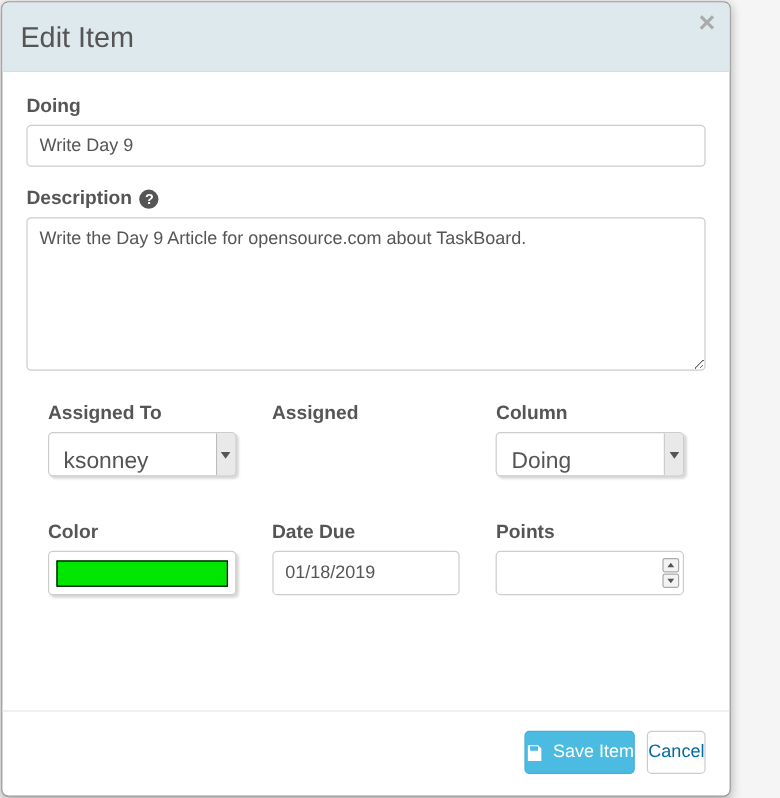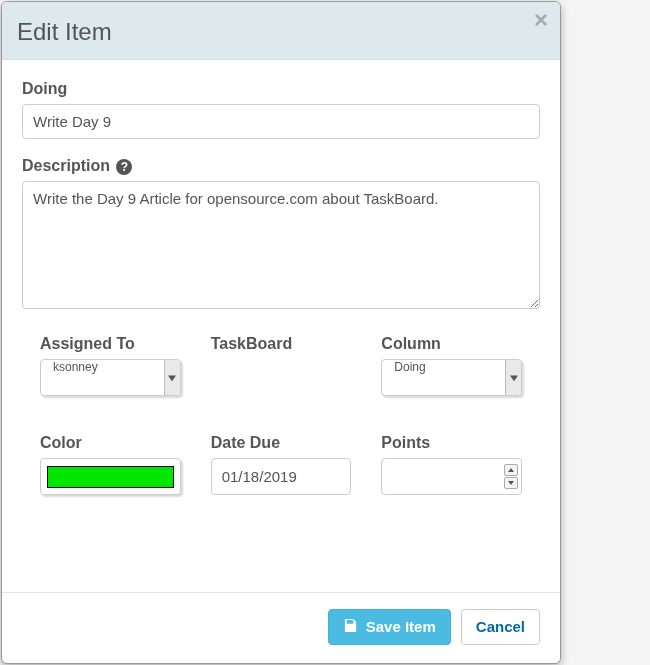--- a/index.html
+++ b/index.html
@@ -7,21 +7,21 @@
     margin: 0;
     padding: 0;
     font-family: "Helvetica Neue", Helvetica, Arial, sans-serif;
     background: #f5f5f5;
     width: 650px;
     height: 665px;
     font-size: 16px;
     color: #555;
   }
   .modal {
-    width: 560px;
+    width: 608px;
     min-height: 663px;
     margin: 1px;
     background: #fff;
     border: 1px solid #999;
     border-radius: 6px;
     box-shadow: 0 3px 9px rgba(0,0,0,.3);
     display: flex;
     flex-direction: column;
     overflow: hidden;
   }
@@ -100,23 +100,23 @@
   }
   .col { flex: 1; }
   .select-wrap {
     position: relative;
     height: 37px;
     border: 1px solid #ccc;
     border-radius: 4px;
     box-shadow: 2px 2px 2px rgba(0,0,0,.15);
     background: #fff;
     display: flex;
-    align-items: flex-start;
+    align-items: flex-end;
     padding: 0 48px 0 12px;
-    font-size: 12px;
+    font-size: 19px;
     color: #555;
   }
   .select-handle {
     position: absolute;
     right: 0; top: 0; bottom: 0;
     width: 16px;
     border-left: 1px solid #bbb;
     background: #e9e9e9;
     display: flex;
     align-items: center;
@@ -169,27 +169,27 @@
   }
   .modal-footer {
     border-top: 1px solid #e5e5e5;
     padding: 16px 20px 18px 20px;
     display: flex;
     justify-content: flex-end;
     gap: 10px;
   }
   .btn {
     border-radius: 4px;
-    padding: 8px 14px;
+    padding: 8px 0;
     font-size: 15px;
     cursor: pointer;
     display: inline-flex;
+    align-items: center;
     gap: 8px;
     line-height: 1.2;
-    font-weight: bold;
   }
   .btn-default {
     background: #fff;
     border: 1px solid #ccc;
     color: #0369a1;
   }
   .btn-primary {
     background: #4bbbe1;
     border: 1px solid #3fb0d7;
     color: #fff;
@@ -227,21 +227,21 @@
         <div class="select-wrap">
           <span>ksonney</span>
           <span class="select-handle">
             <svg viewBox="0 0 10 10">
                 <polygon points="0,2 10,2 5,9" fill="#555"></polygon>
               </svg>
           </span>
         </div>
       </div>
       <div class="col">
-        <span class="label-row">TaskBoard</span>
+        <span class="label-row">Assigned</span>
       </div>
       <div class="col">
         <span class="label-row">Column</span>
         <div class="select-wrap">
           <span>Doing</span>
           <span class="select-handle">
             <svg viewBox="0 0 10 10">
                 <polygon points="0,2 10,2 5,9" fill="#555"></polygon>
               </svg>
           </span>

